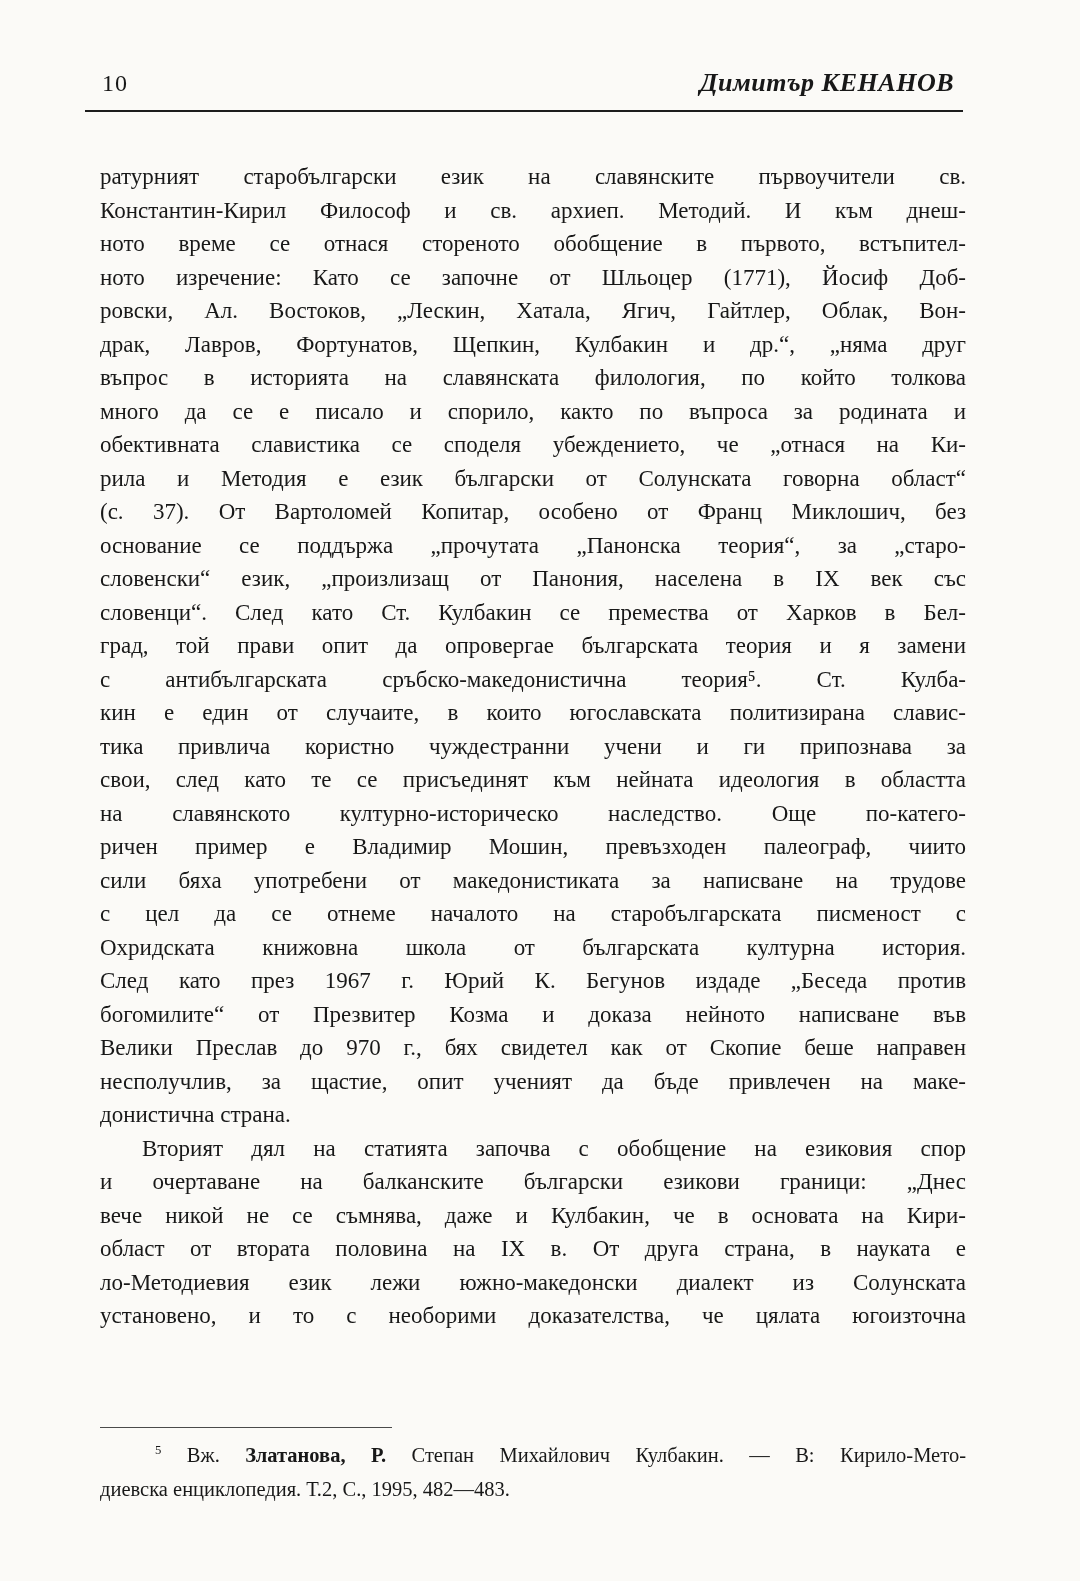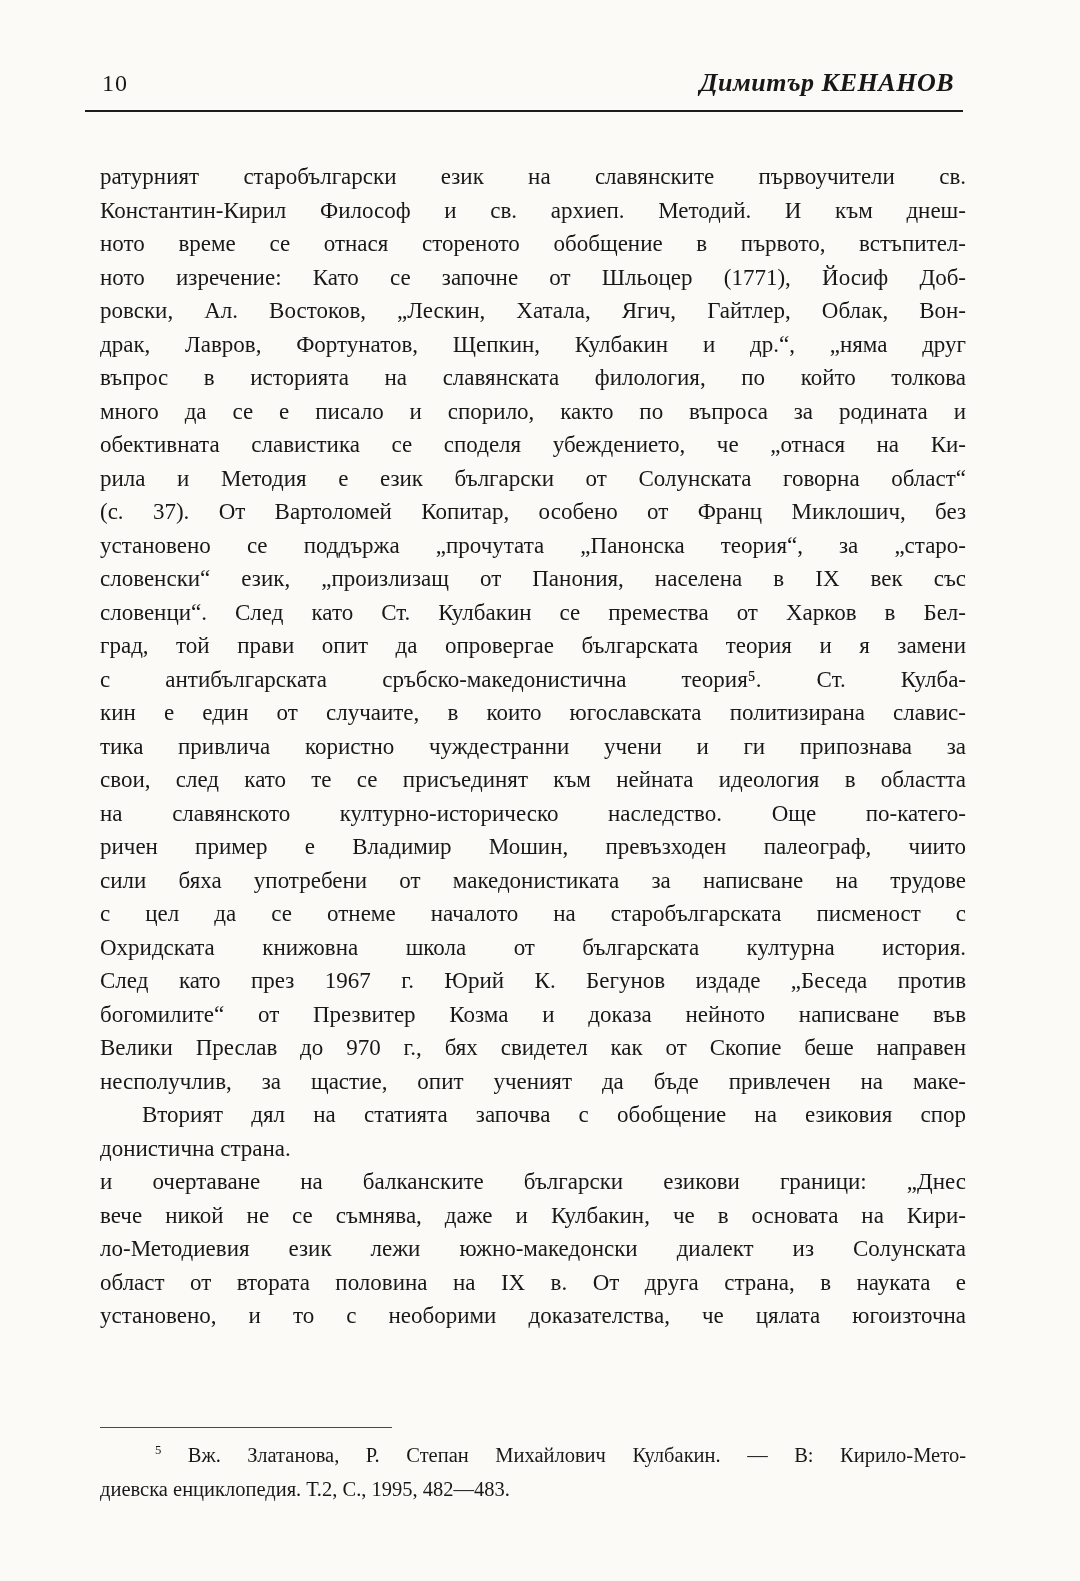--- a/index.html
+++ b/index.html
@@ -79,21 +79,21 @@
     font-size: 20.5px;
     line-height: 34px;
   }
   .fn-line1 {
     text-indent: 55px;
     text-align: justify;
     text-align-last: justify;
     text-justify: inter-word;
   }
   .fn-bold {
-    font-weight: normal;
+    font-weight: bold;
   }
   sup {
     font-size: 0.62em;
     vertical-align: super;
     line-height: 0;
   }
 </style>
 </head>
 <body>
 
@@ -111,43 +111,43 @@
       <div class="line">Константин-Кирил Философ и св. архиеп. Методий. И към днеш-</div>
       <div class="line">ното време се отнася стореното обобщение в първото, встъпител-</div>
       <div class="line">ното изречение: Като се започне от Шльоцер (1771), Йосиф Доб-</div>
       <div class="line">ровски, Ал. Востоков, „Лескин, Хатала, Ягич, Гайтлер, Облак, Вон-</div>
       <div class="line">драк, Лавров, Фортунатов, Щепкин, Кулбакин и др.“, „няма друг</div>
       <div class="line">въпрос в историята на славянската филология, по който толкова</div>
       <div class="line">много да се е писало и спорило, както по въпроса за родината и</div>
       <div class="line">обективната славистика се споделя убеждението, че „отнася на Ки-</div>
       <div class="line">рила и Методия е език български от Солунската говорна област“</div>
       <div class="line">(с. 37). От Вартоломей Копитар, особено от Франц Миклошич, без</div>
-      <div class="line">установено се поддържа „прочутата „Панонска теория“, за „старо-</div>
+      <div class="line">основание се поддържа „прочутата „Панонска теория“, за „старо-</div>
       <div class="line">словенски“ език, „произлизащ от Панония, населена в IX век със</div>
       <div class="line">словенци“. След като Ст. Кулбакин се премества от Харков в Бел-</div>
       <div class="line">град, той прави опит да опровергае българската теория и я замени</div>
       <div class="line">с антибългарската сръбско-македонистична теория⁵. Ст. Кулба-</div>
       <div class="line">кин е един от случаите, в които югославската политизирана славис-</div>
       <div class="line">тика привлича користно чуждестранни учени и ги припознава за</div>
       <div class="line">свои, след като те се присъединят към нейната идеология в областта</div>
       <div class="line">на славянското културно-историческо наследство. Още по-катего-</div>
       <div class="line">ричен пример е Владимир Мошин, превъзходен палеограф, чиито</div>
       <div class="line">сили бяха употребени от македонистиката за написване на трудове</div>
       <div class="line">с цел да се отнеме началото на старобългарската писменост с</div>
       <div class="line">Охридската книжовна школа от българската културна история.</div>
       <div class="line">След като през 1967 г. Юрий К. Бегунов издаде „Беседа против</div>
       <div class="line">богомилите“ от Презвитер Козма и доказа нейното написване във</div>
       <div class="line">Велики Преслав до 970 г., бях свидетел как от Скопие беше направен</div>
       <div class="line">несполучлив, за щастие, опит ученият да бъде привлечен на маке-</div>
+      <div class="line end">донистична страна.</div>
       <div class="line indent">Вторият дял на статията започва с обобщение на езиковия спор</div>
-      <div class="line end">донистична страна.</div>
       <div class="line">и очертаване на балканските български езикови граници: „Днес</div>
       <div class="line">вече никой не се съмнява, даже и Кулбакин, че в основата на Кири-</div>
+      <div class="line">област от втората половина на IX в. От друга страна, в науката е</div>
       <div class="line">ло-Методиевия език лежи южно-македонски диалект из Солунската</div>
-      <div class="line">област от втората половина на IX в. От друга страна, в науката е</div>
       <div class="line">установено, и то с необорими доказателства, че цялата югоизточна</div>
     </div>
 
   <div class="footnote-rule"></div>
 
   <div class="footnote">
     <div class="fn-line1"><sup>5</sup><span> Вж. </span><span class="fn-bold">Златанова, Р.</span><span> Степан Михайлович Кулбакин. — В: Кирило-Мето-</span></div>
     <div class="fn-line2">диевска енциклопедия. Т.2, С., 1995, 482—483.</div>
   </div>
 

